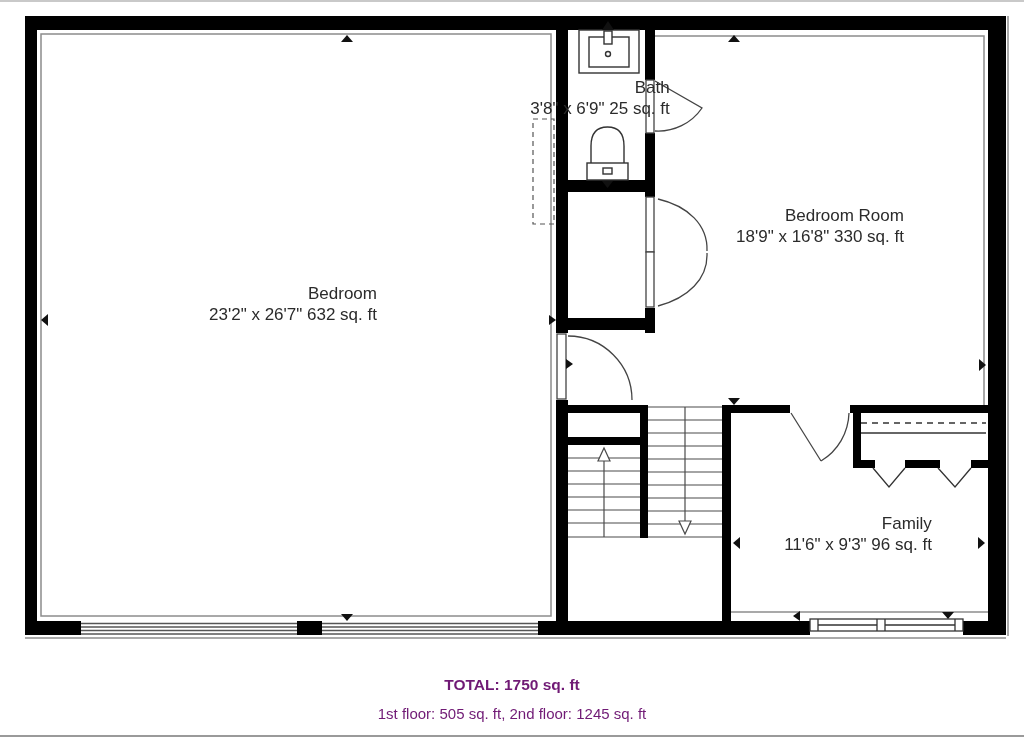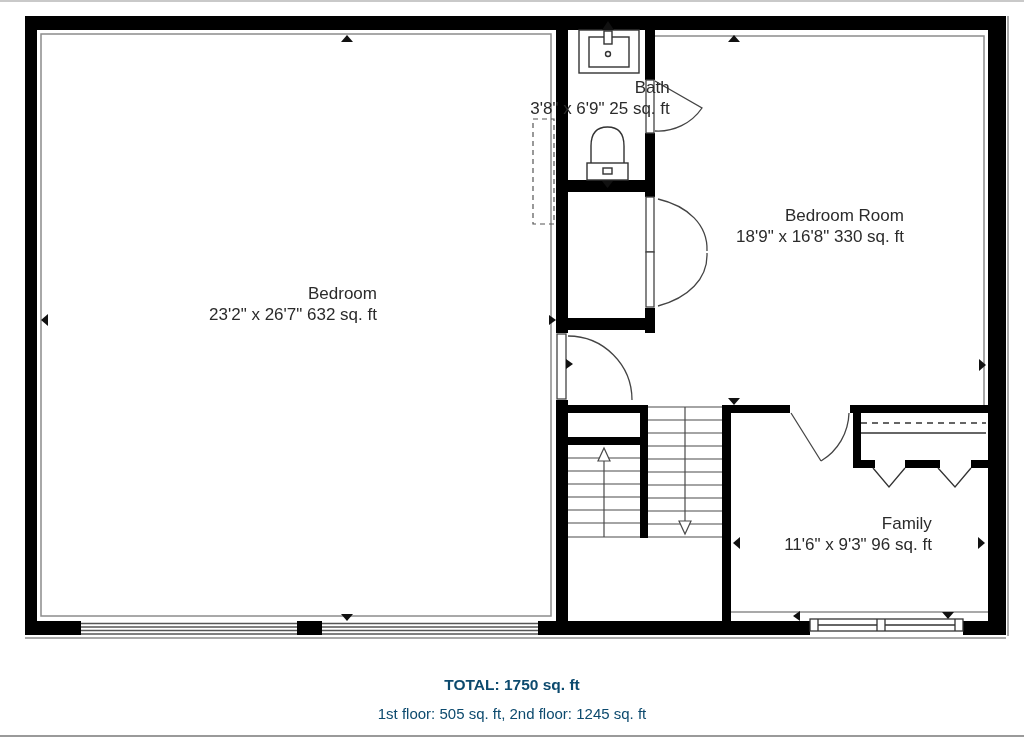--- a/index.html
+++ b/index.html
@@ -7,21 +7,21 @@
     position:relative;width:1024px;height:738px;background:#ffffff;overflow:hidden;
     font-family:"Liberation Sans","DejaVu Sans",sans-serif;color:#2b2b2b;
   }
   svg{position:absolute;left:0;top:0;}
   .room-label{
     position:absolute;transform:translate(-50%,-50%);
     text-align:right;white-space:nowrap;line-height:21px;font-size:17px;color:#2b2b2b;
   }
   .summary{
     position:absolute;left:0;top:677px;width:1024px;text-align:center;
-    color:#0c4a6e;line-height:15.5px;
+    color:#701a75;line-height:15.5px;
   }
   .summary .total{font-weight:bold;font-size:15.5px;margin-bottom:2px;}
   .summary .line{font-size:15px;margin-top:13px;}
   .edge-top{position:absolute;left:0;top:0;width:1024px;height:2px;background:#c9c9c9;}
   .edge-bottom{position:absolute;left:0;top:735px;width:1024px;height:2px;background:#9a9a9a;}
 </style>
 </head>
 <body>
 
 <div id="stage">

